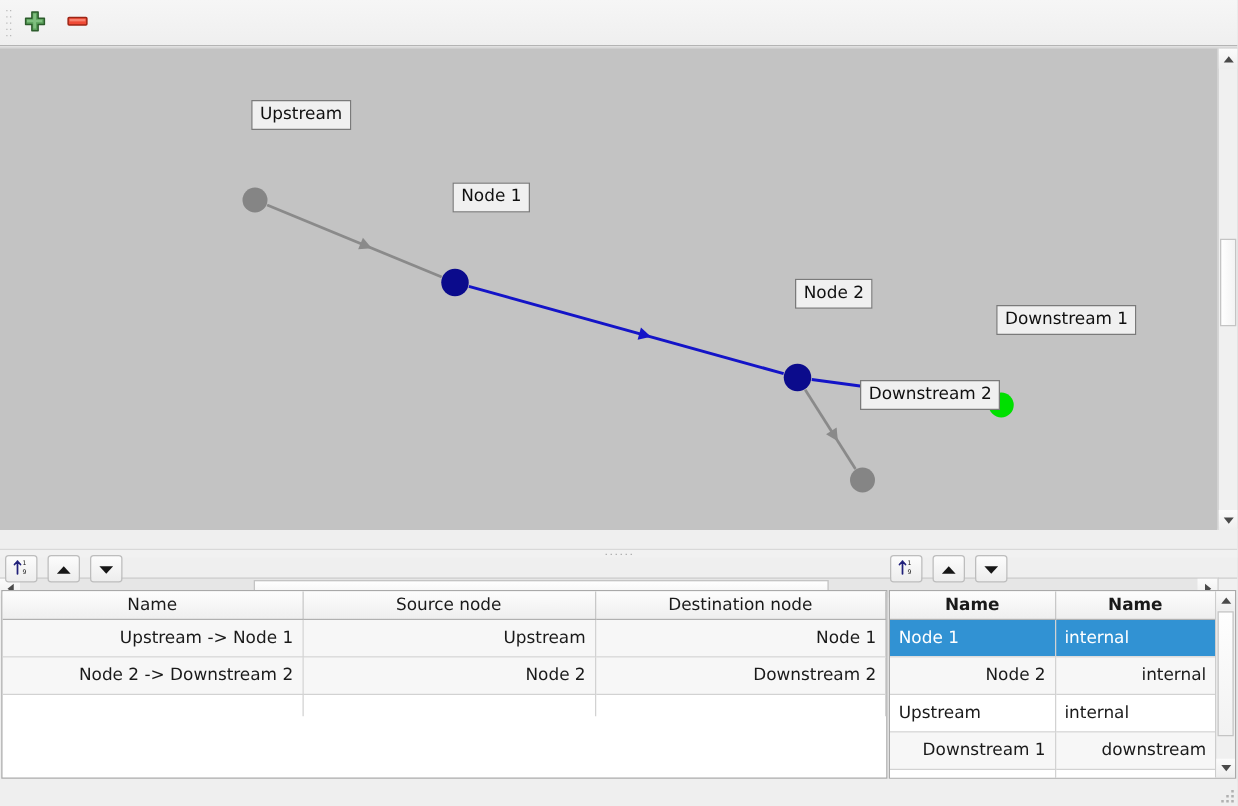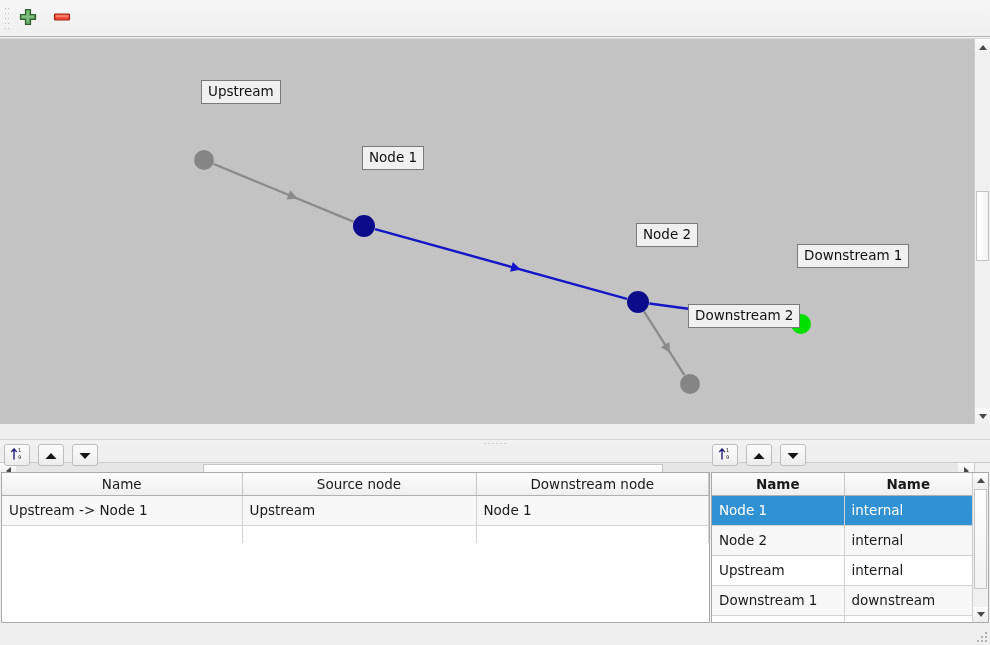--- a/index.html
+++ b/index.html
@@ -192,21 +192,21 @@
     height: 30px;
     border-right: 1px solid #d2d2d2;
     border-bottom: 1px solid #d2d2d2;
     padding: 0 7px;
     text-align: left;
     white-space: nowrap;
     overflow: hidden;
     box-sizing: border-box;
     background: #ffffff;
   }
-  table.grid tr.alt td { background: #f7f7f7; }
+  table.grid tr.alt td { background: #f7f7f7; text-align: right; }
   table.grid tr.selected td { background: #3192d3; color: #ffffff; }
   table.grid tr.blank td { height: 18px; background: #ffffff; border-bottom: none; }
 
   .table-right .rt-scroll {
     position: absolute; right: 0; top: 0;
     width: 16px; height: 149px;
     background: #f0f0f0;
     border-left: 1px solid #cdcdcd;
     box-sizing: border-box;
   }
@@ -389,28 +389,33 @@
     <table class="grid" id="edges-grid">
       <colgroup>
           <col style="width:240px">
           <col style="width:234px">
           <col>
         </colgroup>
       <thead>
           <tr id="edges-head">
             <th>Name</th>
             <th>Source node</th>
-            <th>Downstream node</th>
+            <th>Destination node</th>
           </tr>
         </thead>
       <tbody id="edges-body">
           <tr class="alt">
             <td>Upstream -&gt; Node 1</td>
             <td>Upstream</td>
             <td>Node 1</td>
+          </tr>
+          <tr class="alt">
+            <td>Node 2 -&gt; Downstream 2</td>
+            <td>Node 2</td>
+            <td>Downstream 2</td>
           </tr>
           <tr class="blank">
             <td>&nbsp;</td>
             <td>&nbsp;</td>
             <td>&nbsp;</td>
           </tr>
         </tbody>
     </table>
   </div>
 

